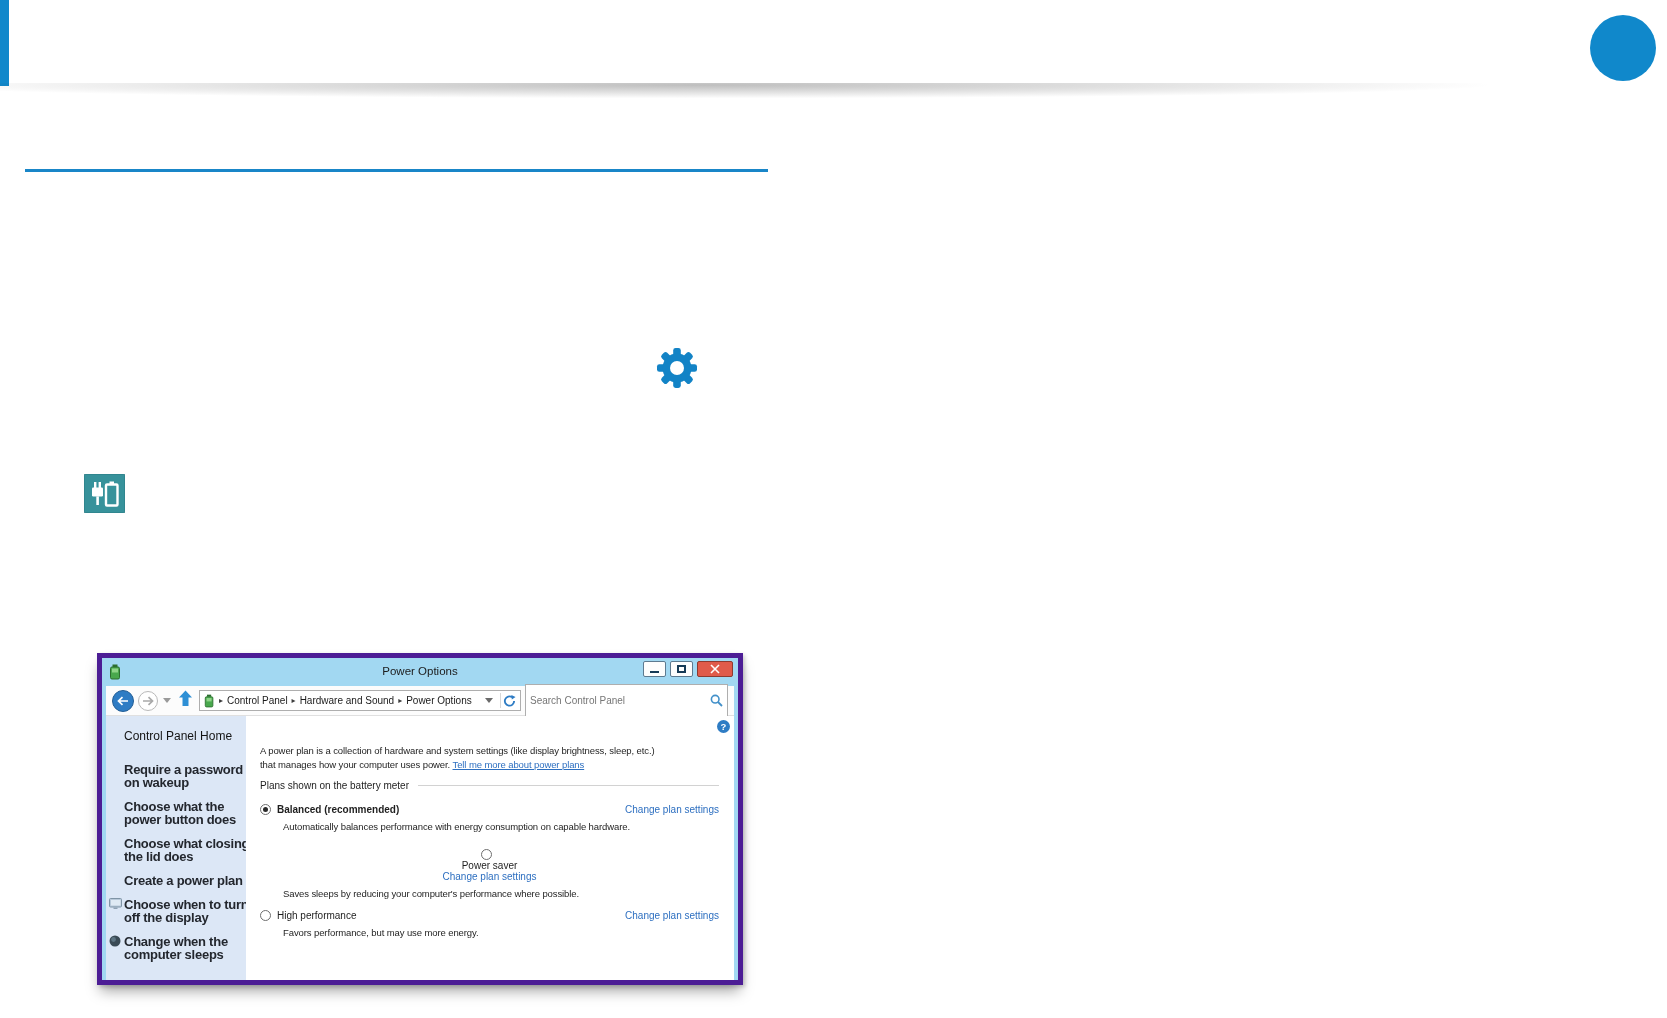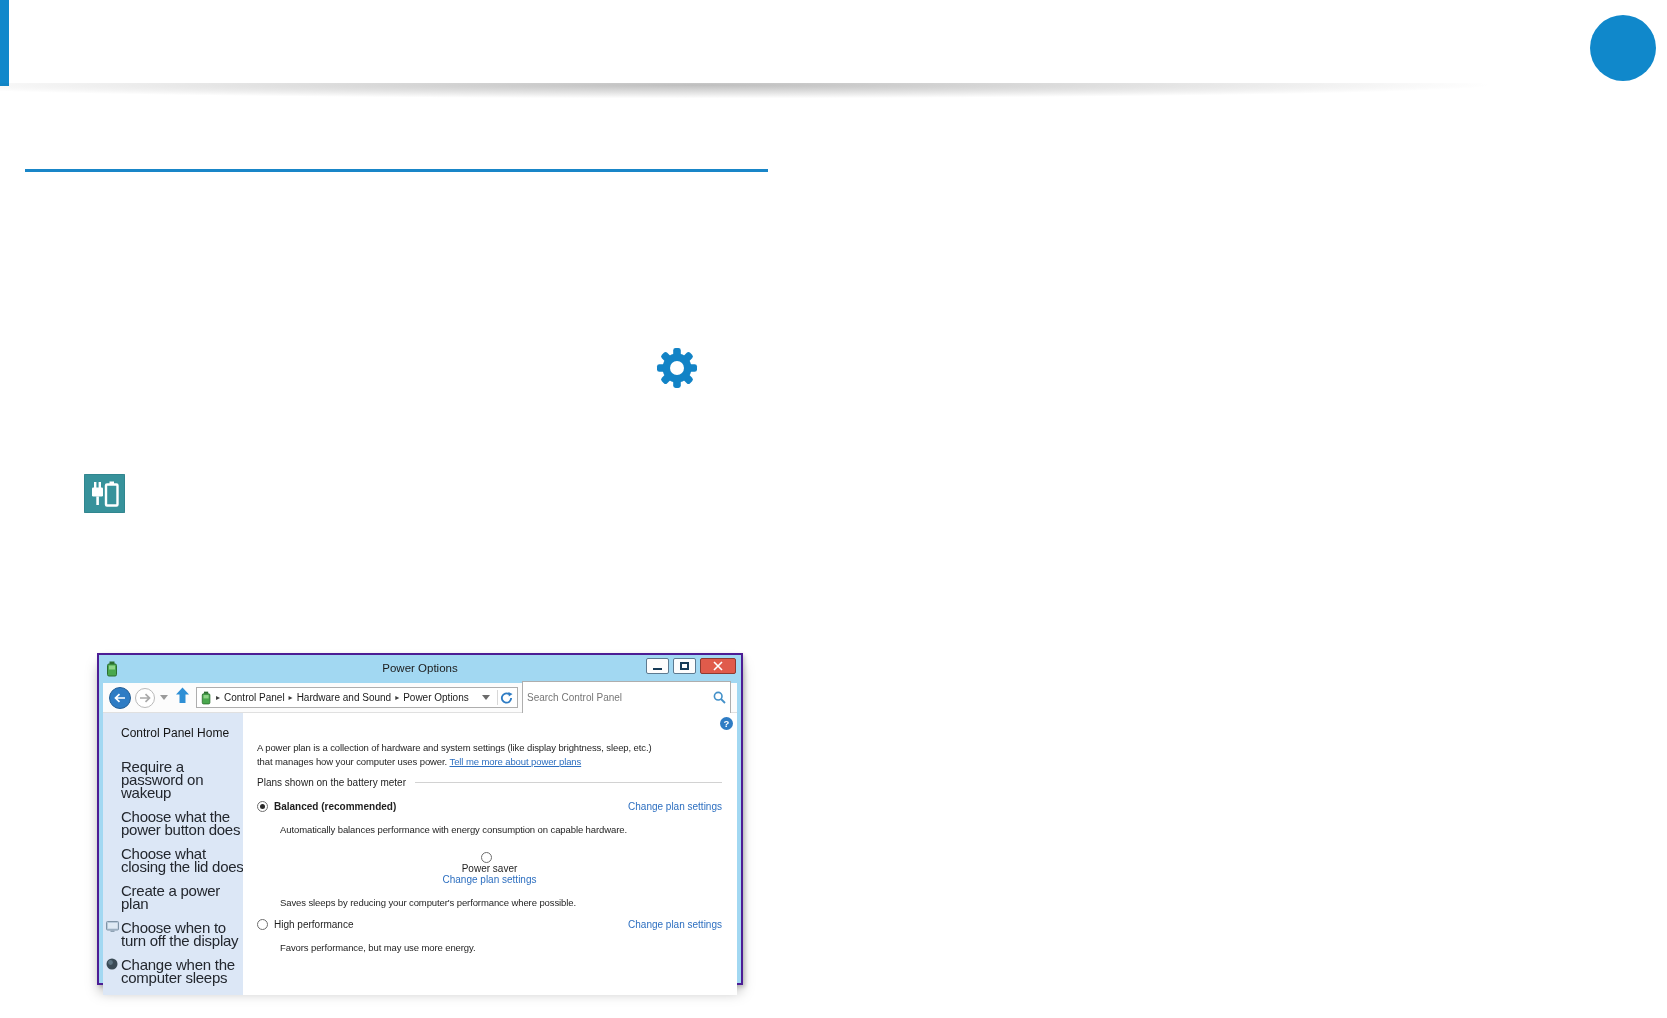--- a/index.html
+++ b/index.html
@@ -11,21 +11,21 @@
   .accent-bar { position:absolute; left:0; top:0; width:9px; height:86px; background:#1088cb; }
   .header-shadow { position:absolute; left:0; top:83px; width:1590px; height:17px;
     background: radial-gradient(ellipse at 44% 12%, rgba(40,40,40,0.30) 0%, rgba(40,40,40,0.12) 38%, rgba(255,255,255,0) 63%); }
   .page-circle { position:absolute; left:1590px; top:15px; width:66px; height:66px; border-radius:50%; background:#1088cb; }
   .section-underline { position:absolute; left:25px; top:169px; width:743px; height:3px; background:#1986c8; }
   .gear-wrap { position:absolute; left:656px; top:346px; width:42px; height:44px; }
   .teal-wrap { position:absolute; left:84px; top:474px; width:41px; height:39px; }
 
   
   .win { position:absolute; left:97px; top:653px; width:646px; height:332px;
-    background:#a2d8f2; border:2px solid #4c1d95;
+    background:#a2d8f2; border:5px solid #4c1d95;
     box-shadow: 0 9px 13px -3px rgba(0,0,0,0.35), 2px 2px 4px rgba(0,0,0,0.18); }
   .titlebar { position:relative; height:28px; }
   .win-icon { position:absolute; left:7px; top:6px; }
   .win-title { position:absolute; left:0; right:0; top:7px; text-align:center; font-size:11.5px; color:#1b1b1b; }
   .win-controls { position:absolute; right:5px; top:3px; display:flex; gap:4px; }
   .ctl { height:16px; border:1px solid #5d7a90; border-radius:2px; background:#fdfdfd; display:flex; align-items:center; justify-content:center; }
   .ctl.min, .ctl.max { width:23px; }
   .ctl.close { width:36px; background:#e05b4b; border-color:#8e3a30; }
   .glyph-min { width:9px; height:2px; background:#163a56; margin-top:6px; }
   .glyph-max { width:9px; height:8px; border:2px solid #163a56; }
@@ -45,41 +45,41 @@
   .crumb-down { width:0; height:0; border-left:4px solid transparent; border-right:4px solid transparent; border-top:5px solid #6b6b6b; margin:0 5px; }
   .crumb-divider { width:1px; height:15px; background:#d8d8d8; margin:0 2px; }
   .search-box { height:21px; border:1px solid #aeaeae; background:#fff; display:flex; align-items:center; padding:16px 4px; flex:1; }
   .search-box input { border:none; outline:none; flex:1; font-size:10px; color:#555; font-family:"Liberation Sans",sans-serif; min-width:0; }
   .search-box input::placeholder { color:#767676; opacity:1; }
 
   
   .winbody { flex:1; display:flex; }
   .sidebar { width:140px; background:#dce7f6; padding:13px 0 0 18px; }
   .side-home { font-size:12px; color:#141414; margin-bottom:20px; cursor:pointer; }
-  .side-item { position:relative; width:126px; font-size:15px; letter-spacing:-0.25px; line-height:13px; color:#23272e; margin-bottom:11px; cursor:pointer; }
+  .side-item { position:relative; width:126px; font-size:13px; letter-spacing:-0.25px; line-height:13px; color:#23272e; margin-bottom:11px; cursor:pointer;font-weight:bold; }
   .side-ico { position:absolute; left:-15px; top:0px; }
 
   .main { flex:1; position:relative; background:#fff; padding:22px 15px 0 14px; }
   .help-btn { position:absolute; top:4px; right:4px; width:13px; height:13px; border-radius:50%; background:#2e7cc4;
     color:#fff; font-size:9.5px; font-weight:bold; text-align:center; line-height:13px; cursor:pointer; }
   .main h1 { font-size:14px; font-weight:normal; color:#1a6ca8; letter-spacing:-0.1px; }
   .intro { margin-top:6px; font-size:9.5px; letter-spacing:-0.1px; color:#1e1e1e; line-height:13.5px; white-space:nowrap; }
   .intro .lnk { color:#2d6fc0; text-decoration:underline; cursor:pointer; }
   .sect-row { margin-top:9px; display:flex; align-items:center;justify-content:space-between; }
   .sect-label { font-size:10px; color:#1e1e1e; white-space:nowrap; }
   .rule { flex:1; height:1px; background:#d2d2d2; margin-left:9px; }
   .plan-row { margin-top:13px; display:flex; align-items:center; }
   .plan-row.second { margin-top:17px;flex-direction:column; }
   .radio { width:11px; height:11px; border:1px solid #6e6e6e; border-radius:50%; background:#fff; margin-right:6px; flex:0 0 auto; position:relative; cursor:pointer; }
   .radio.checked::after { content:""; position:absolute; left:2px; top:2px; width:5px; height:5px; border-radius:50%; background:#2b2b2b; }
   .plan-name { font-size:10px; color:#1e1e1e; cursor:pointer; }
   .plan-name.bold { font-weight:bold; }
   .plan-row .flexspace { flex:1; }
   .cps-link { font-size:10px; color:#2d6fc0; white-space:nowrap; cursor:pointer; }
-  .plan-desc { margin-top:12px; margin-left:23px; font-size:9.5px; letter-spacing:-0.1px; color:#1e1e1e; white-space:nowrap; }
+  .plan-desc { margin-top:6px; margin-left:23px; font-size:9.5px; letter-spacing:-0.1px; color:#1e1e1e; white-space:nowrap; }
   .hide-row { margin-top:19px; display:flex; align-items:center; }
   .collapse-btn { width:16px; height:16px; border:1px solid #8a8a8a; border-radius:50%; background:#fff; margin-left:8px;
     display:flex; align-items:center; justify-content:center; cursor:pointer; flex:0 0 auto; }
   .chev-up { width:6px; height:6px; border-left:1.5px solid #3c3c3c; border-top:1.5px solid #3c3c3c; transform:rotate(45deg) translate(1px,1px); }
 </style>
 </head>
 <body>
 
 <div class="page">
 

